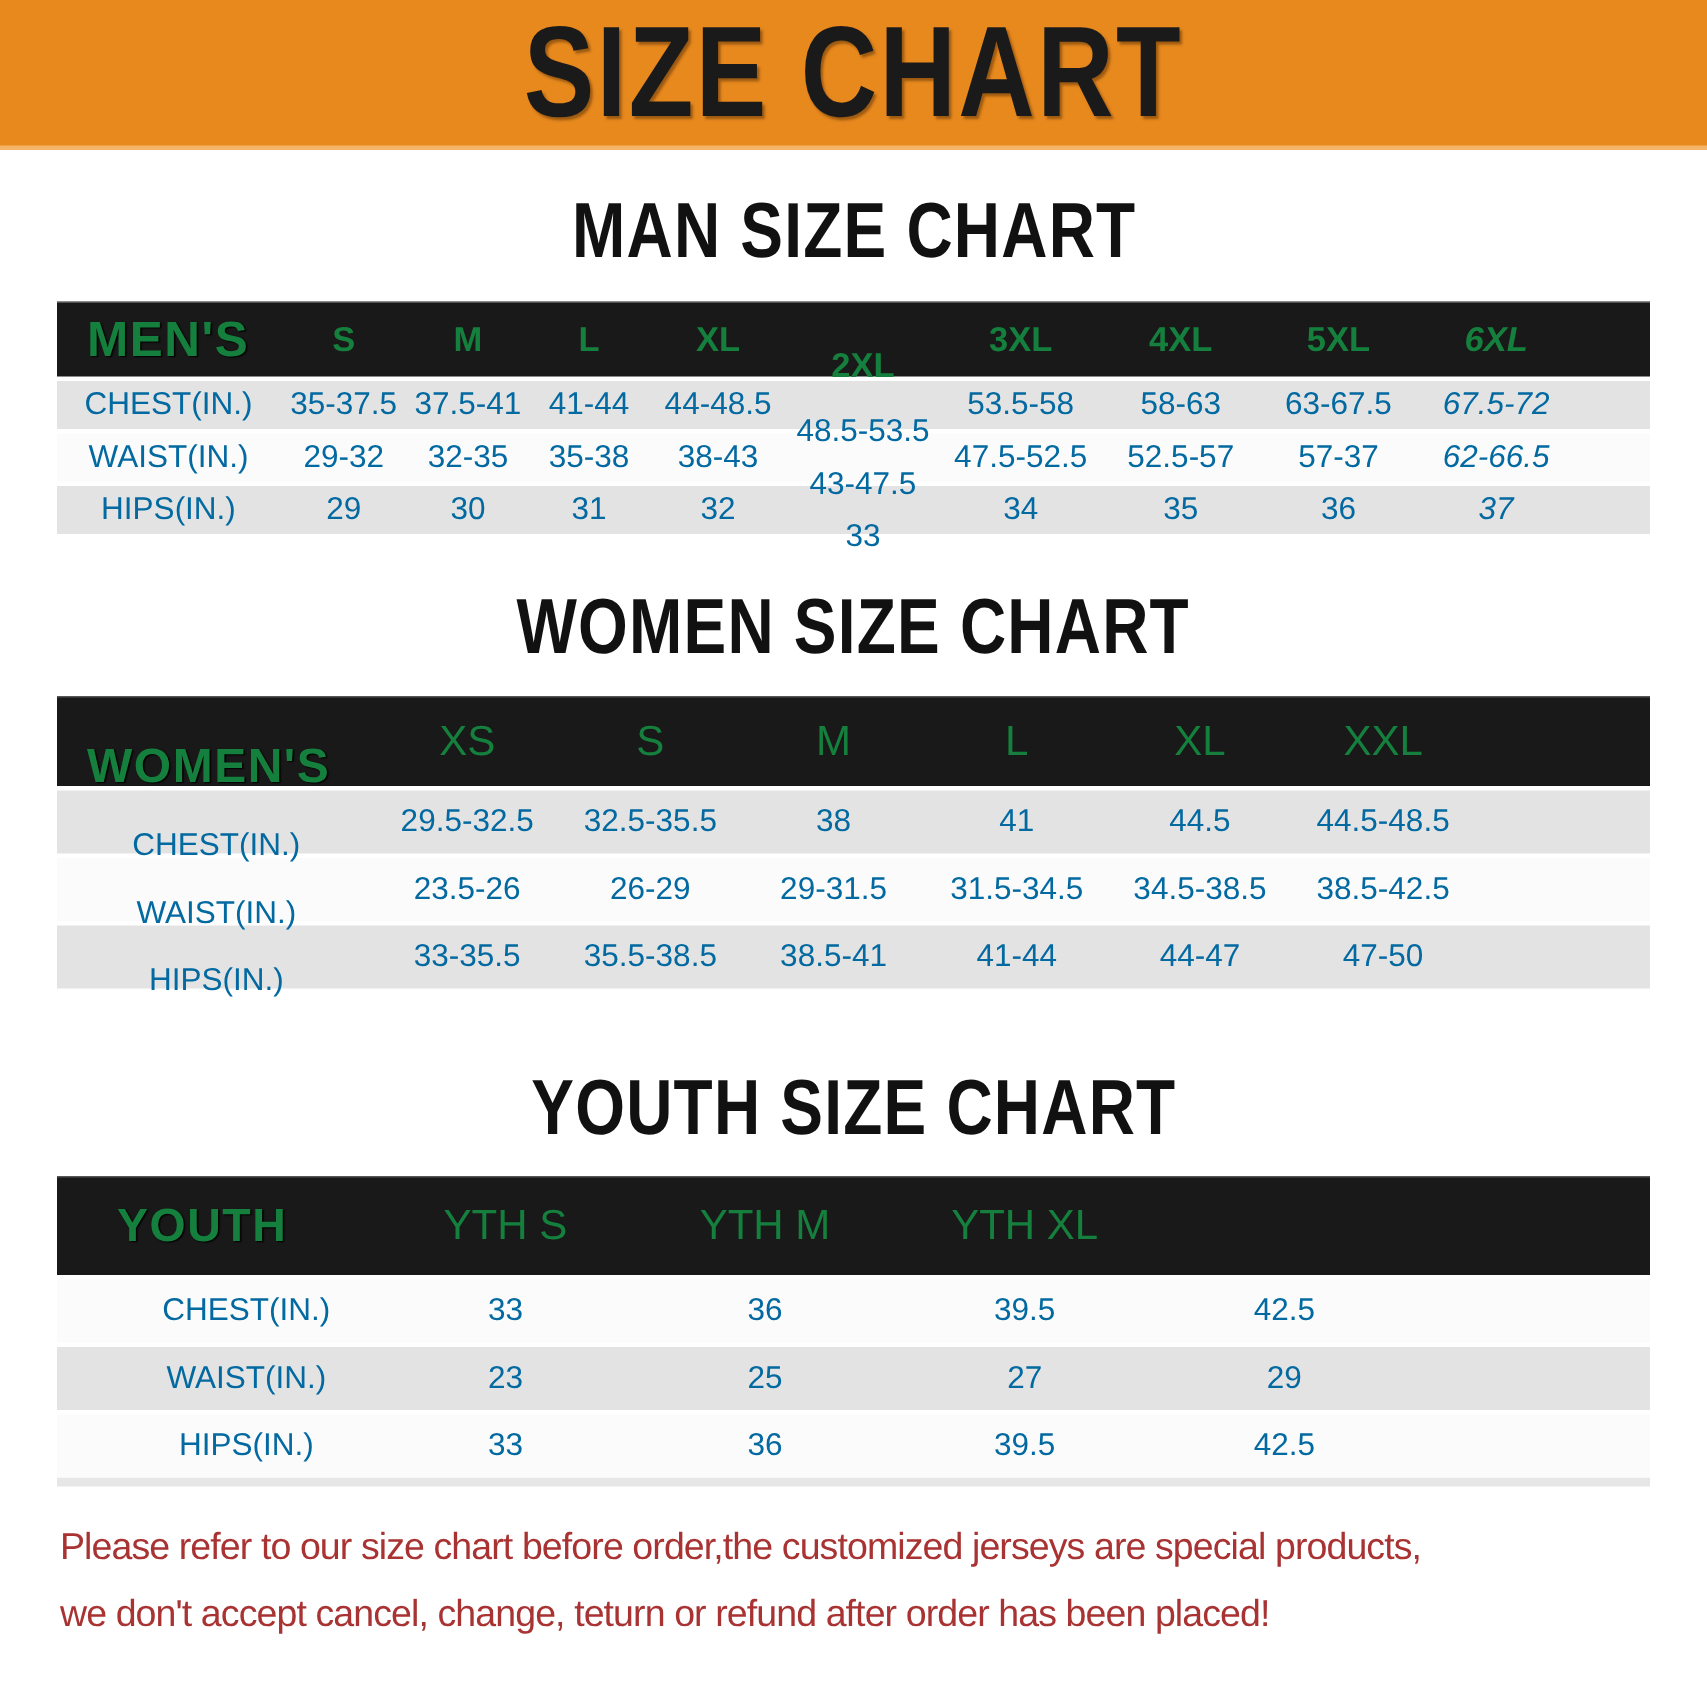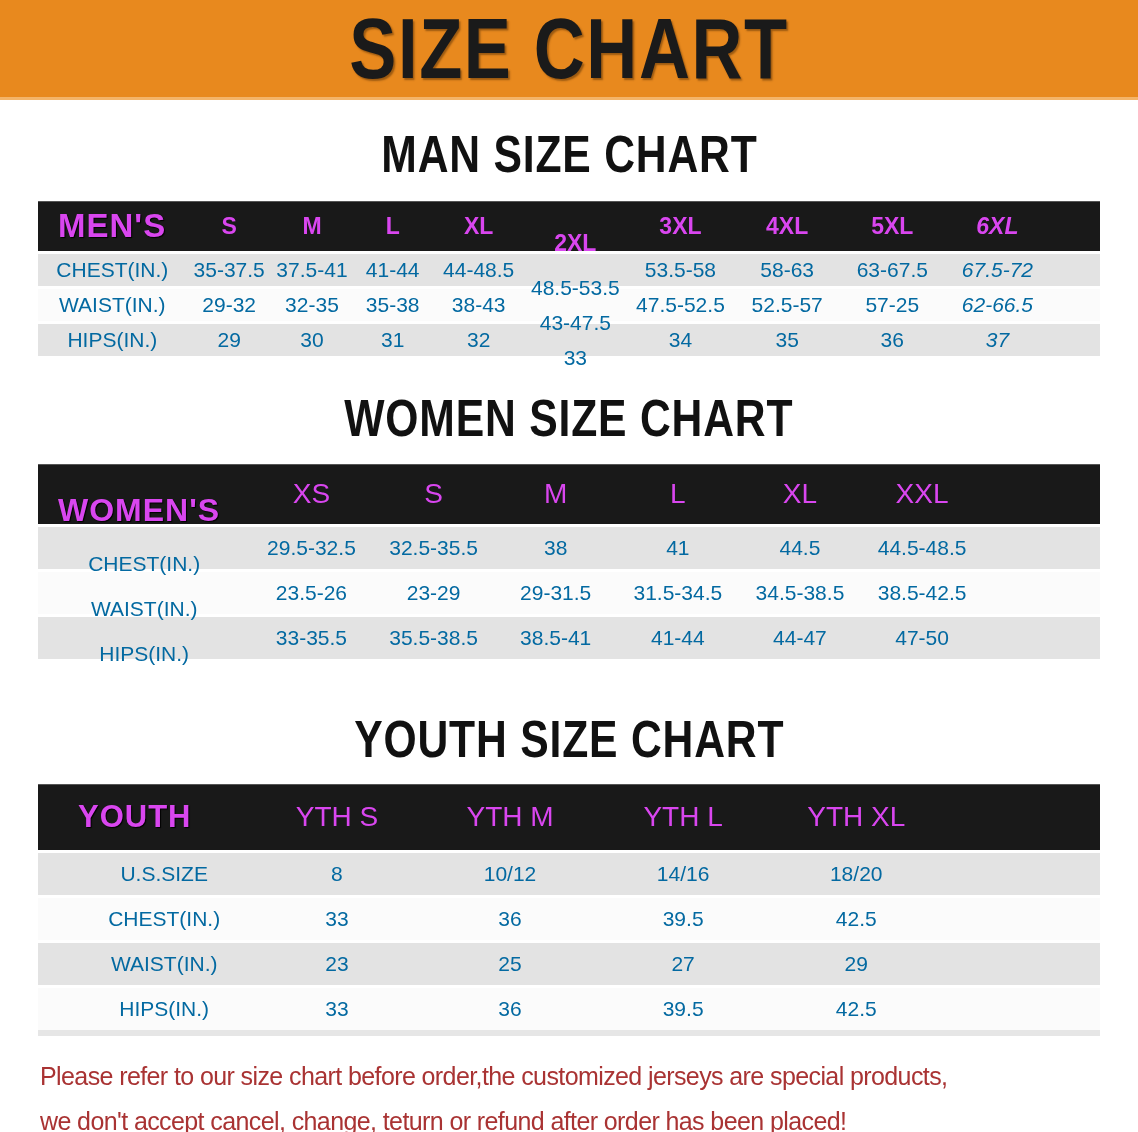--- a/index.html
+++ b/index.html
@@ -31,21 +31,21 @@
   .section-title .condensed {
     font-size: 52px; font-weight: 800; color: #111; letter-spacing: 1px;
   }
   #men-title   { margin-top: 24px; }
   #women-title { margin-top: 32px; }
   #youth-title { margin-top: 50px; }
 
   
   .size-table { width: 1062px; margin-left: 38px; }
   .thead {
-    background: #191919; color: #d946ef;
+    background: #191919; color: #15803d;
     display: flex; align-items: center;
     box-shadow: 0 1px 0 #555 inset;
   }
   .cell { text-align: center; }
   .cell.label-cell { text-align: center; }
   .thead .head-label {
     text-align: left; padding-left: 20px; font-weight: 800; letter-spacing: 1px;
     text-shadow: 1px 1px 1px #000;
   }
   .trow {
@@ -135,21 +135,21 @@
   </div>
   <div class="trow row-white">
     <div class="cell label-cell">WAIST(IN.)</div>
     <div class="cell">29-32</div>
     <div class="cell">32-35</div>
     <div class="cell">35-38</div>
     <div class="cell">38-43</div>
     <div class="cell">43-47.5</div>
     <div class="cell">47.5-52.5</div>
     <div class="cell">52.5-57</div>
-    <div class="cell">57-25</div>
+    <div class="cell">57-37</div>
     <div class="cell">62-66.5</div>
   </div>
   <div class="trow row-gray">
     <div class="cell label-cell">HIPS(IN.)</div>
     <div class="cell">29</div>
     <div class="cell">30</div>
     <div class="cell">31</div>
     <div class="cell">32</div>
     <div class="cell">33</div>
     <div class="cell">34</div>
@@ -178,21 +178,21 @@
     <div class="cell">29.5-32.5</div>
     <div class="cell">32.5-35.5</div>
     <div class="cell">38</div>
     <div class="cell">41</div>
     <div class="cell">44.5</div>
     <div class="cell">44.5-48.5</div>
   </div>
   <div class="trow row-white">
     <div class="cell label-cell">WAIST(IN.)</div>
     <div class="cell">23.5-26</div>
-    <div class="cell">23-29</div>
+    <div class="cell">26-29</div>
     <div class="cell">29-31.5</div>
     <div class="cell">31.5-34.5</div>
     <div class="cell">34.5-38.5</div>
     <div class="cell">38.5-42.5</div>
   </div>
   <div class="trow row-gray">
     <div class="cell label-cell">HIPS(IN.)</div>
     <div class="cell">33-35.5</div>
     <div class="cell">35.5-38.5</div>
     <div class="cell">38.5-41</div>
@@ -204,29 +204,21 @@
 
 <div class="section-title" id="youth-title">
   <span class="condensed">YOUTH SIZE CHART</span>
 </div>
 
 <div class="size-table" id="youth-table">
   <div class="thead">
     <div class="cell head-label">YOUTH</div>
     <div class="cell">YTH S</div>
     <div class="cell">YTH M</div>
-    <div class="cell">YTH L</div>
     <div class="cell">YTH XL</div>
-  </div>
-  <div class="trow row-gray">
-    <div class="cell label-cell">U.S.SIZE</div>
-    <div class="cell">8</div>
-    <div class="cell">10/12</div>
-    <div class="cell">14/16</div>
-    <div class="cell">18/20</div>
   </div>
   <div class="trow row-white">
     <div class="cell label-cell">CHEST(IN.)</div>
     <div class="cell">33</div>
     <div class="cell">36</div>
     <div class="cell">39.5</div>
     <div class="cell">42.5</div>
   </div>
   <div class="trow row-gray">
     <div class="cell label-cell">WAIST(IN.)</div>

